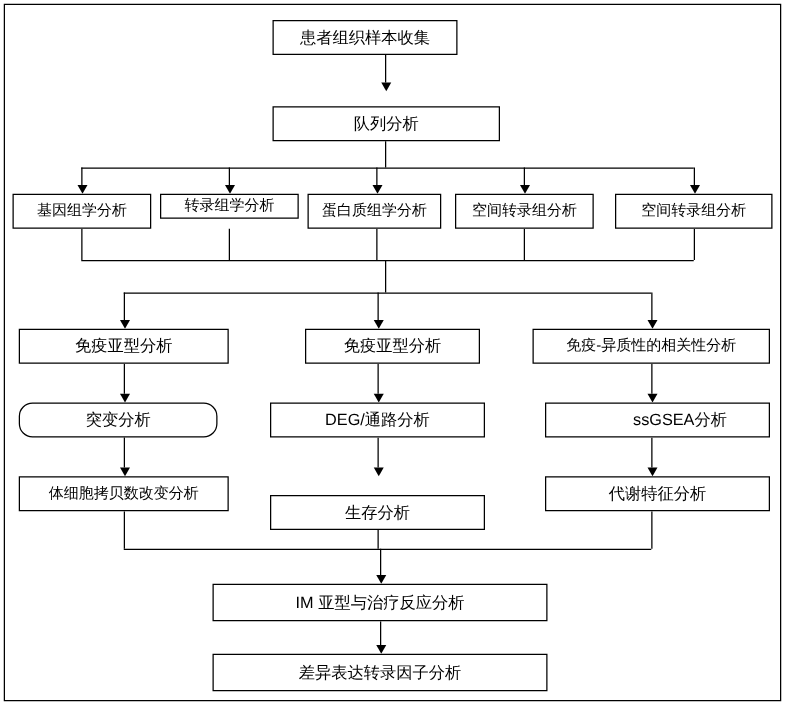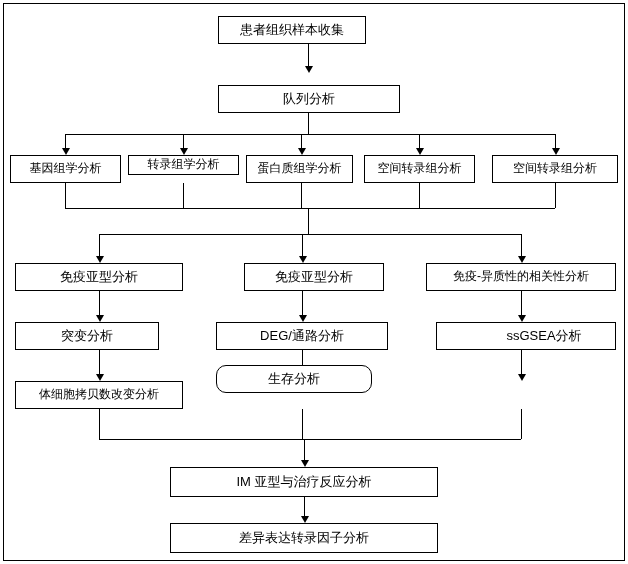--- a/index.html
+++ b/index.html
@@ -101,40 +101,43 @@
   </div>
 
   <div class="node" style="left:200px; top:263px; width:140px; height:28px;margin-left:44px;">
     <span>免疫亚型分析</span>
   </div>
 
   <div class="node small" style="left:426px; top:263px; width:190px; height:28px;">
     <span>免疫-异质性的相关性分析</span>
   </div>
 
-  <div class="node" style="left:15px; top:322px; width:144px; height:28px;">
+  <div class="node" style="left:15px; top:322px; width:159px; height:28px;border-radius:11px;">
     <span>突变分析</span>
   </div>
 
   <div class="node" style="left:216px; top:322px; width:172px; height:28px;">
     <span>DEG/通路分析</span>
   </div>
 
   <div class="node" style="left:436px; top:322px; width:180px; height:28px;padding-left:36px;">
     <span>ssGSEA分析</span>
   </div>
 
   <div class="node small" style="left:15px; top:381px; width:168px; height:28px;">
     <span>体细胞拷贝数改变分析</span>
   </div>
 
-  <div class="node" style="left:216px; top:365px; width:156px; height:28px;border-radius:10px;">
+  <div class="node" style="left:216px; top:396px; width:172px; height:28px;">
     <span>生存分析</span>
   </div>
 
+  <div class="node" style="left:436px; top:381px; width:180px; height:28px;">
+    <span>代谢特征分析</span>
+  </div>
 
   <div class="node" style="left:170px; top:467px; width:268px; height:30px;">
     <span>IM 亚型与治疗反应分析</span>
   </div>
 
   <div class="node" style="left:170px; top:523px; width:268px; height:30px;">
     <span>差异表达转录因子分析</span>
   </div>
 
   <div class="line vline" style="left:308px; top:44px; height:22px;"></div>

